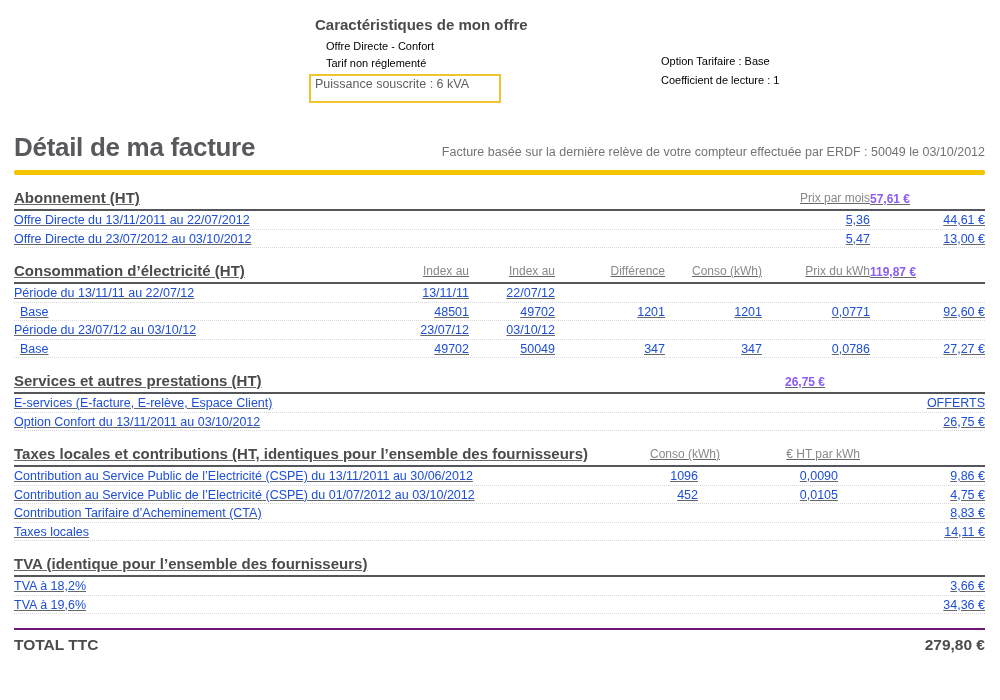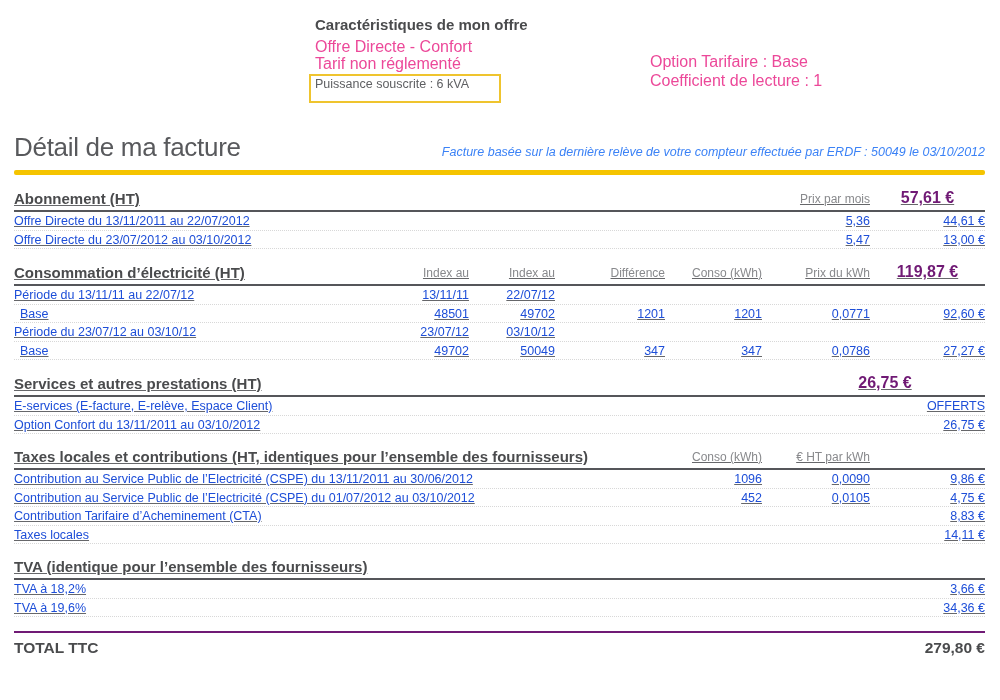--- a/index.html
+++ b/index.html
@@ -5,62 +5,62 @@
   html, body { margin: 0; padding: 0; background: #ffffff; }
   body {
     width: 1000px; height: 700px;
     font-family: "Liberation Sans", "DejaVu Sans", sans-serif;
     position: relative;
     color: #66676a;
     overflow: hidden;
   }
   .offer-block { position: absolute; left: 315px; top: 16px; }
   .offer-title { font-size: 15px; font-weight: bold; color: #4a4b4d; margin-bottom: 5px; }
-  .offer-line { font-size: 16px; color: #ec4899; line-height: 17px; }
+  .offer-line { font-size: 11px; color: #000000; line-height: 17px; margin-left: 11px; }
   .offer-highlight {
     display: inline-block;
     border: 2px solid #EFC42E;
     padding: 1px 30px 10px 4px;
     margin-top: 2px; margin-left: -6px;
     font-size: 12.5px; color: #5f6063;
   }
   .offer-right { position: absolute; left: 650px; top: 52px; }
   .offer-right .offer-line { line-height: 19px; }
 
   .main { position: absolute; top: 132px; left: 14px; width: 971px; }
   .title-row { display: flex; justify-content: space-between; align-items: flex-end; }
-  .page-title { font-size: 26px; font-weight: normal; color: #58595c; letter-spacing: -0.3px; }
-  .meter-note { font-size: 12.5px; color: #3b82f6; padding-bottom: 4px; font-style: italic; }
+  .page-title { font-size: 26px; font-weight: bold; color: #58595c; letter-spacing: -0.3px; }
+  .meter-note { font-size: 12.5px; color: #737373; padding-bottom: 4px; }
   .yellow-rule { height: 5px; background: #F5C400; border-radius: 2px; margin-top: 7px; }
 
   .sec { margin-top: 14px; text-decoration: underline; }
   .sec-head {
     display: grid; align-items: end;
     border-bottom: 2px solid #55565a;
     padding-bottom: 3px;
   }
   .sec-title { font-size: 15px; font-weight: bold; color: #4a4b4d; white-space: nowrap; }
   .col-label { font-size: 12px; color: #88898c; text-align: right; padding-bottom: 1px; white-space: nowrap; }
-  .sec-total { font-size: 16px; font-weight: bold; color: #701a75; text-align: center; white-space: nowrap; }
+  .sec-total { font-size: 12px; font-weight: bold; color: #8b5cf6; text-align: left; white-space: nowrap; }
 
   .row {
     display: grid;
     font-size: 12.5px; color: #1d4ed8;
     line-height: 14px;
     padding: 2px 0 1.5px 0;
     border-bottom: 1px dotted #d8d8d8;
   }
   .rows { border-top: 0; }
   .num { text-align: right; }
   .indent { padding-left: 6px; }
 
   .grid-abo   { grid-template-columns: 1fr 200px 115px; }
   .grid-conso { grid-template-columns: 1fr 90px 86px 110px 97px 108px 115px; }
   .grid-svc   { grid-template-columns: 1fr 200px; }
-  .grid-tax   { grid-template-columns: 1fr 100px 108px 115px; }
+  .grid-tax   { grid-template-columns: 1fr 100px 108px 115px; gap: 32px; }
 
   .total-row {
     margin-top: 14px;
     border-top: 2px solid #701a75;
     padding-top: 6px;
     display: flex; justify-content: space-between;
     font-size: 15.5px; font-weight: bold; color: #4a4b4d;
   }
 </style>
 </head>

